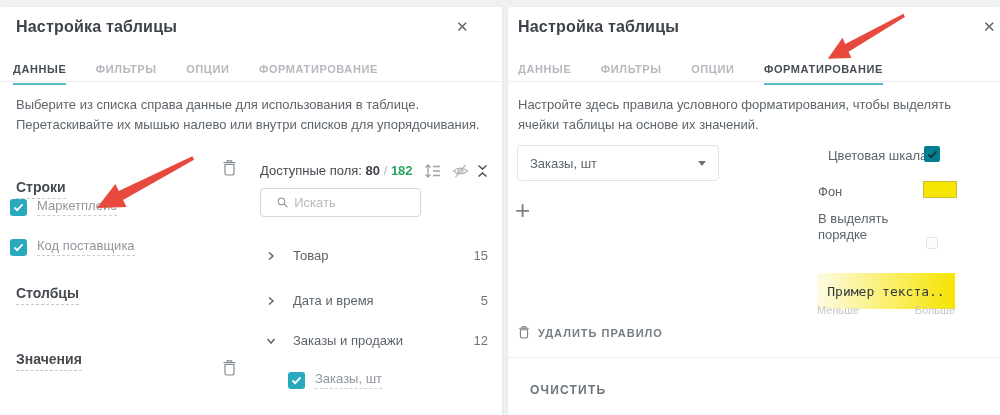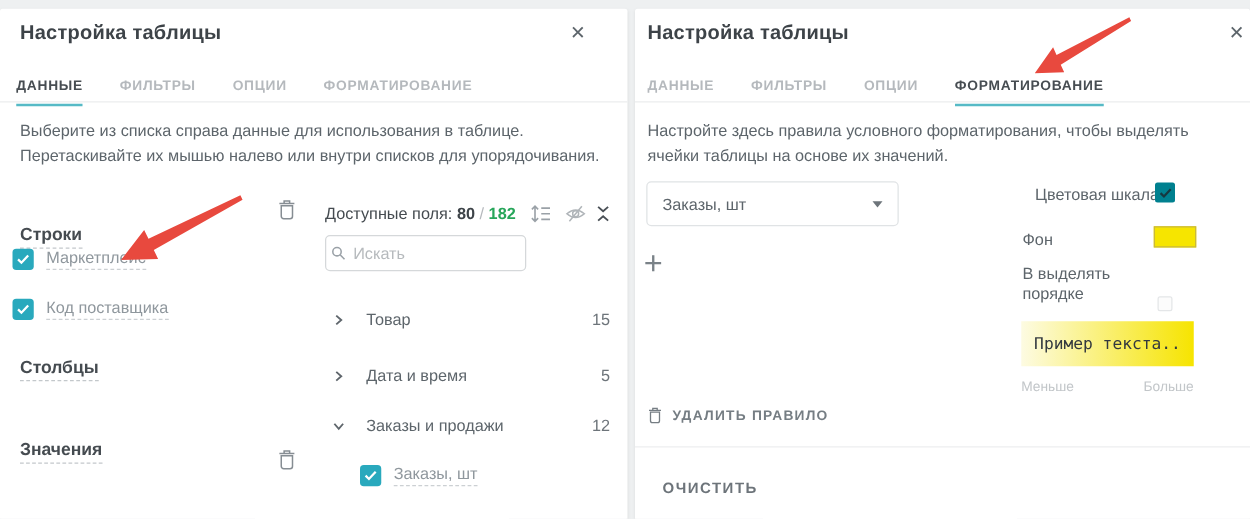--- a/index.html
+++ b/index.html
@@ -51,21 +51,21 @@
 
   .fields-hdr { position:absolute; font-size:13px; color:#454b50; }
   .fields-hdr b { font-weight:700; color:#3d4348; }
   .fields-sep { color:#b5b9bd; }
   .fields-total { color:#27a65a; font-weight:700; }
   .hdr-icon { position:absolute; cursor:pointer; }
 
   .search {
     position:absolute; width:161px; height:29px;
     border:1px solid #d5d8da; border-radius:4px; background:#fff;
-    display:flex; align-items:center; padding:0 4px;
+    display:flex; align-items:center; padding:0 16px;
   }
   .search input {
     border:none; outline:none; width:100%; margin-left:6px;
     font-size:13px; font-family:"Liberation Sans",sans-serif; color:#454b50;
   }
   .search input::placeholder { color:#b6babd; }
 
   .tree-row { position:absolute; left:260px; right:14px; display:flex; align-items:center; cursor:pointer; }
   .tree-chev { width:10px; height:10px; margin-left:6px; flex:none; }
   .tree-label { margin-left:17px; font-size:13px; color:#5d656b; }
@@ -266,21 +266,21 @@
         <path d="M1.5 5 L4.5 8 L10.5 1.5" stroke="#163840" stroke-width="2" fill="none"></path>
       </svg>
   </div>
 
   <div class="flabel" style="left:310px; top:177px;">Фон</div>
   <div class="swatch" style="left:415px; top:174px;"></div>
 
   <div class="flabel" style="left:310px; top:204px; width:96px;">В выделять порядке</div>
   <div class="chk-empty" style="left:418px; top:230px;"></div>
 
-  <div class="preview" style="left:309px; top:250px;">
+  <div class="preview" style="left:309px; top:266px;">
     <span>Пример текста..</span>
   </div>
   <div class="minmax" style="left:309px; top:297px;">
     <span>Меньше</span>
     <span>Больше</span>
   </div>
 
   <div class="action" style="left:10px; top:318px;">
     <svg class="icon" width="12" height="15" viewBox="0 0 15 18">
         <path d="M3 5.5 h9 v8.5 a2 2 0 0 1 -2 2 h-5 a2 2 0 0 1 -2 -2 z M1.5 3.7 h12 M5.3 3.7 v-1.9 h4.4 v1.9" fill="none" stroke="#757d83" stroke-width="1.3"></path>

